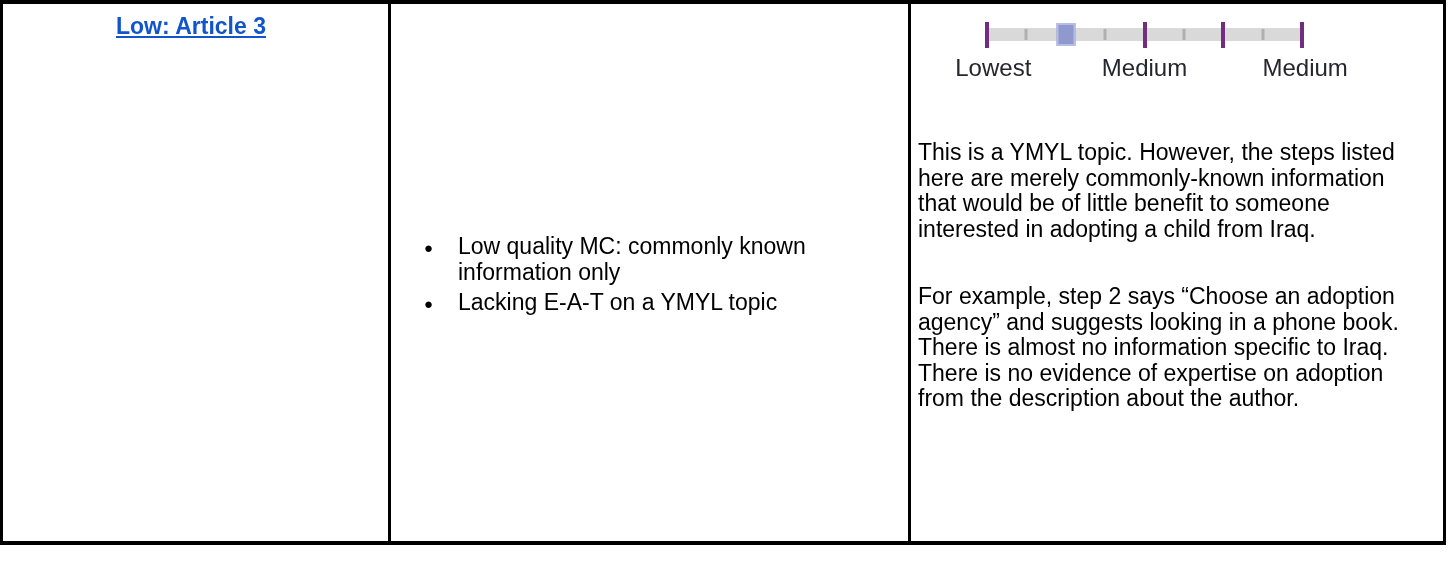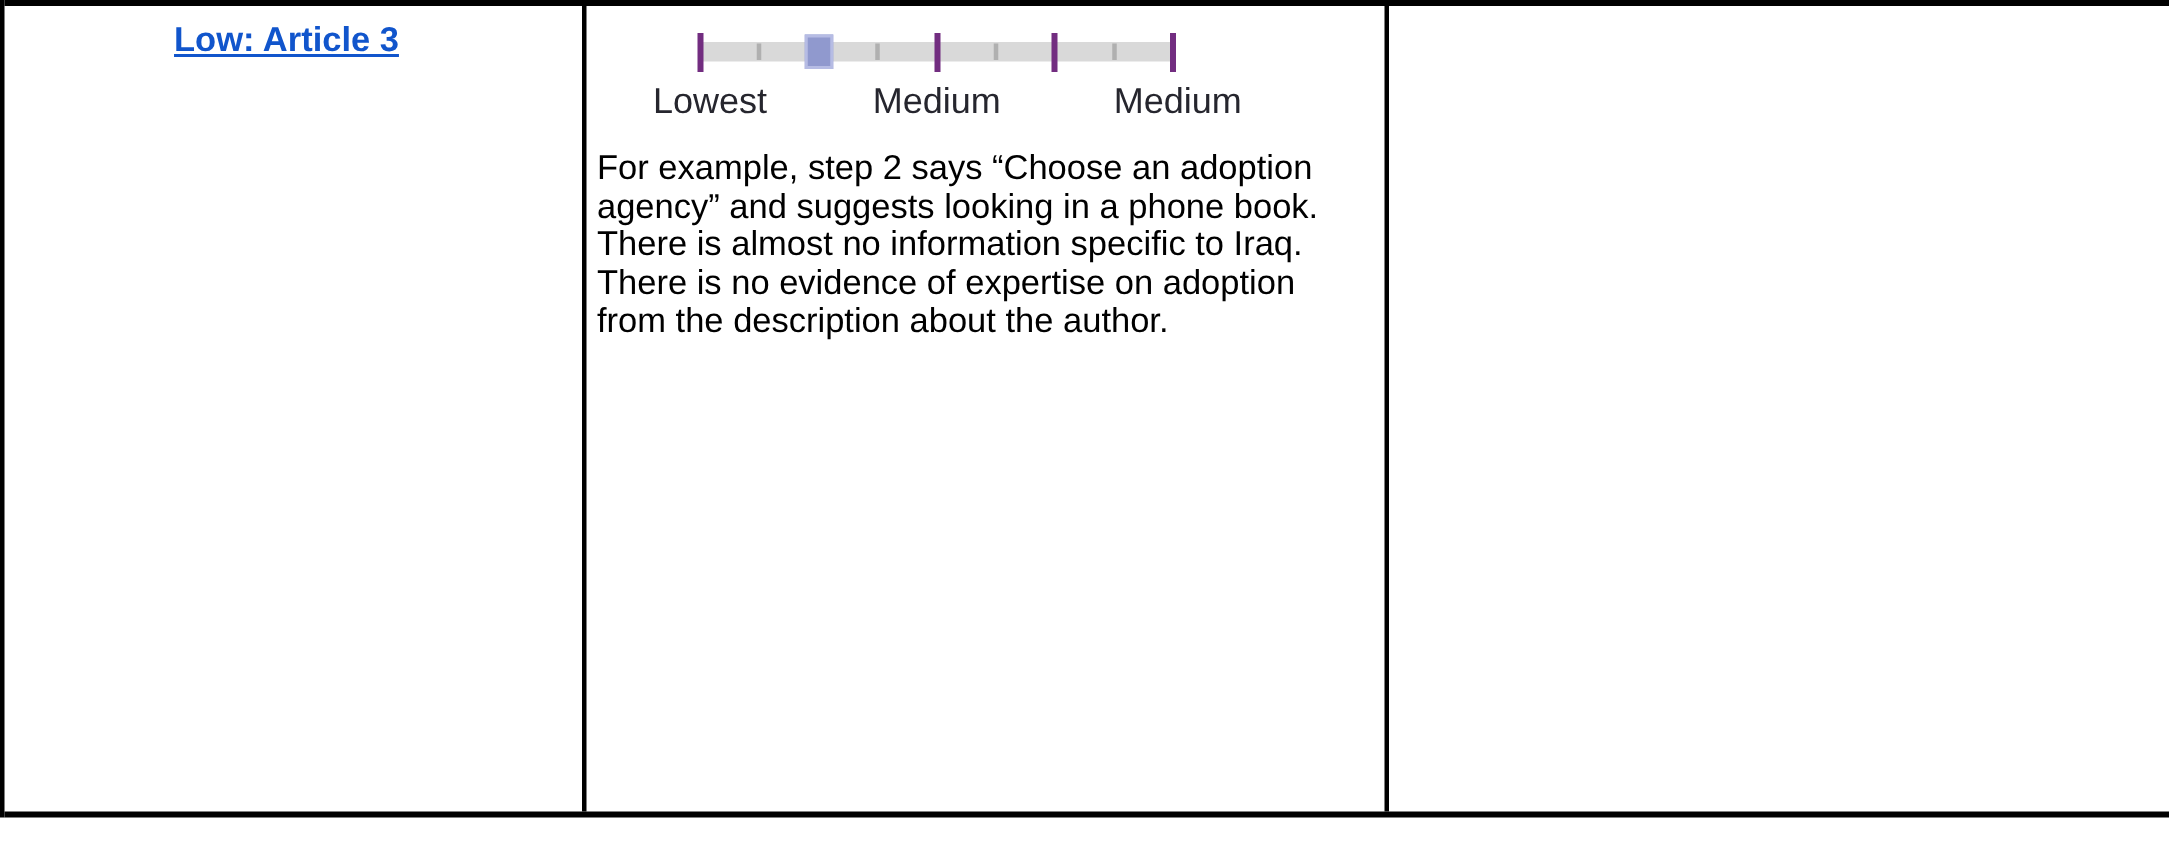--- a/index.html
+++ b/index.html
@@ -59,20 +59,26 @@
   </div>
 
   <div class="row main-row">
 
     <div class="cell c1 body-cell">
       <div>
         <span class="doc-link">Low: Article 3</span>
       </div>
     </div>
 
+    <div class="cell c2 body-cell">
+      <ul class="bullet-list">
+        <li>Low quality MC: commonly known information only</li>
+        <li>Lacking E-A-T on a YMYL topic</li>
+      </ul>
+    </div>
 
     <div class="cell c3 body-cell">
 
       <div class="slider">
         <div class="slider-track"></div>
         <div id="tick-area">
             <div class="tick-minor" style="left: 12.5%;"></div>
             <div class="tick-minor" style="left: 37.5%;"></div>
             <div class="tick-minor" style="left: 62.5%;"></div>
             <div class="tick-minor" style="left: 87.5%;"></div>
@@ -83,18 +89,19 @@
           </div>
         <div class="slider-handle" style="left: 25%;"></div>
         <div class="slider-labels">
           <span class="slab l0">Lowest</span>
           <span class="slab l1">Medium</span>
           <span class="slab l2">Medium</span>
         </div>
       </div>
 
       <div class="paras">
+        <p class="first">This is a YMYL topic.  However, the steps listed here are merely commonly-known information that would be of little benefit to someone interested in adopting a child from Iraq.</p>
         <p>For example, step 2 says “Choose an adoption agency” and suggests looking in a phone book. There is almost no information specific to Iraq. There is no evidence of expertise on adoption from the description about the author.</p>
       </div>
 
     </div>
   </div>
 </div>
 
 </body></html>

